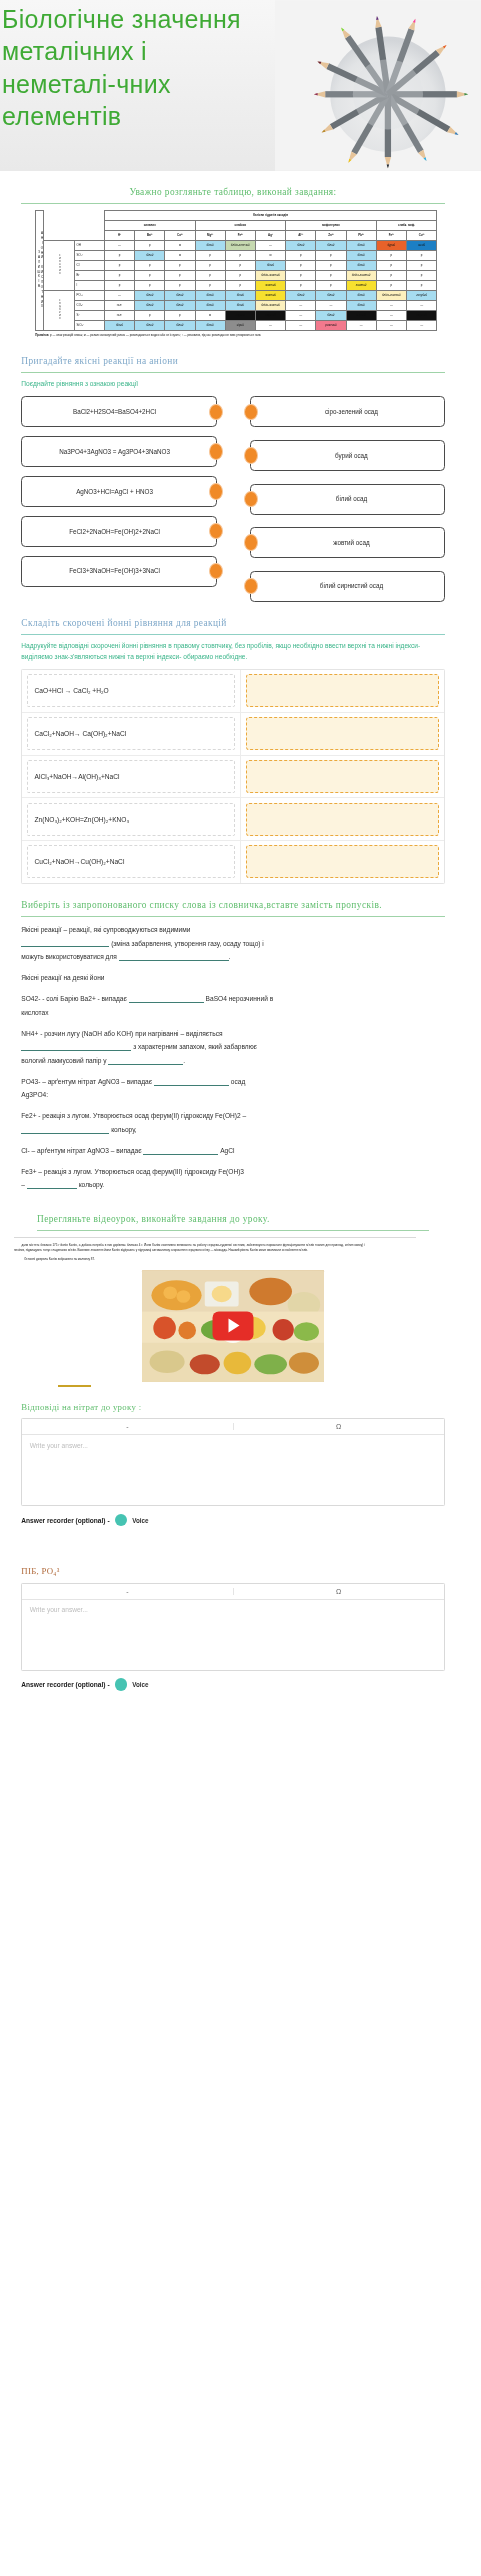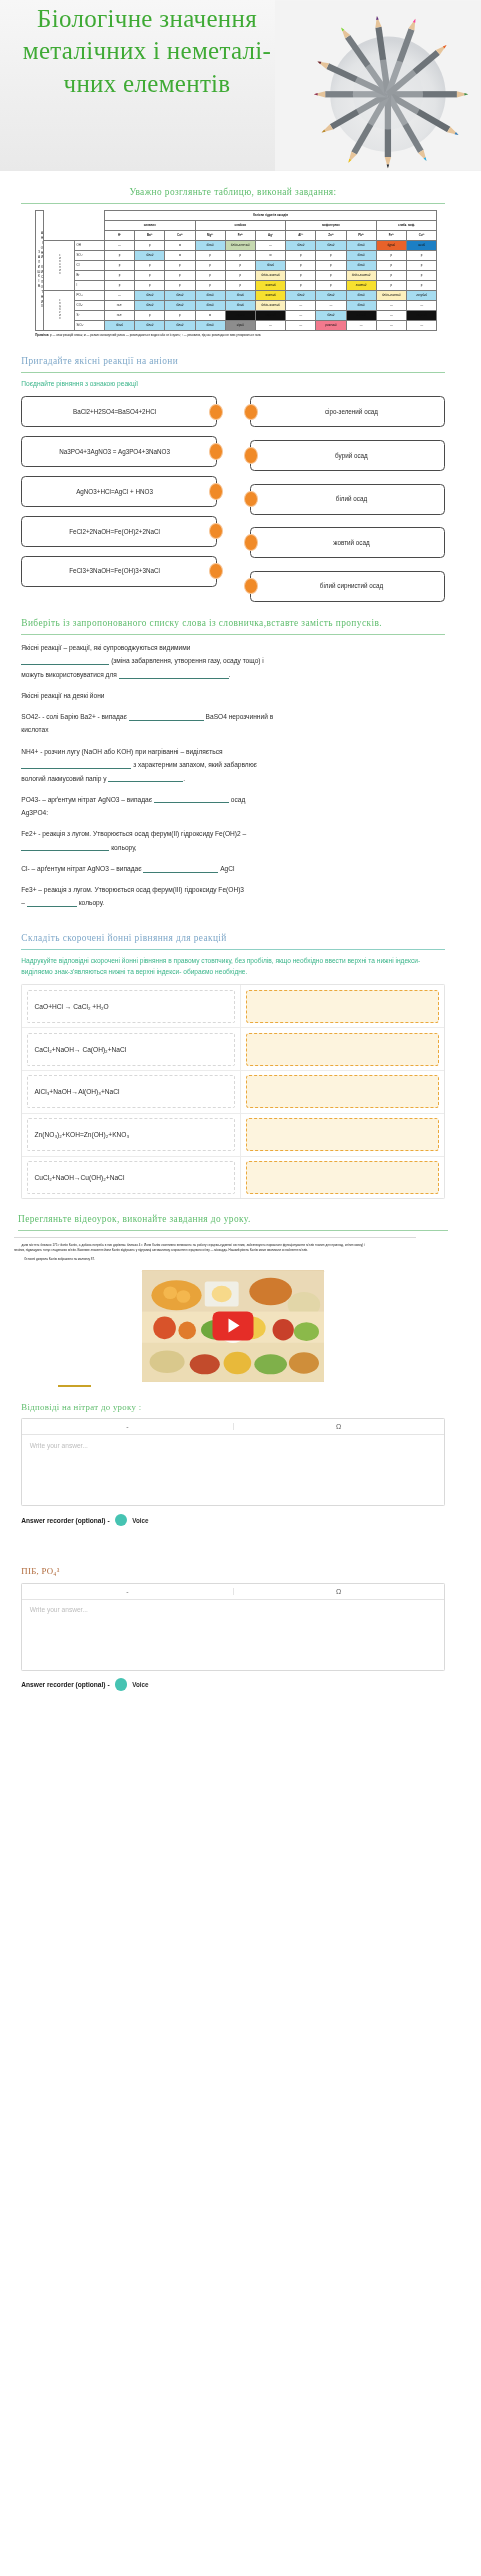--- a/index.html
+++ b/index.html
@@ -14,28 +14,27 @@
   
   .header {
     position: relative;
     width: 482px;
     height: 171px;
     background: linear-gradient(180deg,#f7f7f7 0%, #efefef 55%, #e9e9e9 100%);
     overflow: hidden;
   }
   .header-title {
     position: absolute;
-    left: 15px; top: 2.5px;
+    left: 2px; top: 2.5px;
     width: 264px;
-    font-family: Liberation Serif, serif;
+    font-family: Liberation Sans, sans-serif;
     font-size: 25px;
     line-height: 1.30;
     color: #3faa35;
     letter-spacing: 0.3px;
-    text-align: center;
   }
   .pencil-art {
     position: absolute;
     right: 0; top: 0;
     width: 207px; height: 171px;
   }
 
   
   .sheet {
     width: 466px;
@@ -206,21 +205,21 @@
     border-bottom: 0.8px solid #3f7d74;
     height: 8.2px;
     vertical-align: -1.9px;
   }
   .b-lg { width: 88px; }
   .b-md { width: 75px; }
   .b-sm { width: 50px; }
   .b-xl { width: 110px; }
 
   
-  .video-sec { margin: 0 18px; padding-top: 12.6px;}
+  .video-sec { margin: 0 37px; padding-top: 12.6px;}
   .vid-text {
     font-size: 3px;
     line-height: 1.55;
     color: #222;
     text-align: justify;
     margin: 5px 8.8px 2.5px 14px;
     width: 351px;
     text-indent: 7.5px;
   }
   .vid-line { border-top:0.6px solid #d9d9d9; width:402px; margin:6.3px 0 0 14px;}
@@ -592,20 +591,68 @@
           <div class="match-card right" style="margin-top: 3.8px;">
             <span class="dot"></span>
             <span>жовтий осад</span>
           </div>
           <div class="match-card right" style="margin-top: 3.8px;">
             <span class="dot"></span>
             <span>білий сирнистий осад</span>
           </div>
         </div>
   </div>
+</div>
+
+<div class="section">
+  <div class="sec-title blue">Складіть скорочені йонні рівняння для реакцій</div>
+  <div class="rule teal"></div>
+  <div class="instr">Надрукуйте відповідні скорочені йонні рівняння  в правому стовпчику, без пробілів, якщо необхідно ввести верхні та нижні індекси- виділяємо знак-з'являються нижні та верхні індекси- обираємо необхідне.</div>
+  <div class="ion-table" id="ion-table">
+        <div class="ion-row">
+          <div class="ion-left">
+            <div class="ion-cell">CaO+HCl → CaCl₂ +H₂O</div>
+          </div>
+          <div class="ion-right">
+            <div class="ion-cell ion-blank"></div>
+          </div>
+        </div>
+        <div class="ion-row">
+          <div class="ion-left">
+            <div class="ion-cell">CaCl₂+NaOH→ Ca(OH)₂+NaCl</div>
+          </div>
+          <div class="ion-right">
+            <div class="ion-cell ion-blank"></div>
+          </div>
+        </div>
+        <div class="ion-row">
+          <div class="ion-left">
+            <div class="ion-cell">AlCl₃+NaOH→Al(OH)₃+NaCl</div>
+          </div>
+          <div class="ion-right">
+            <div class="ion-cell ion-blank"></div>
+          </div>
+        </div>
+        <div class="ion-row">
+          <div class="ion-left">
+            <div class="ion-cell">Zn(NO₃)₂+KOH=Zn(OH)₂+KNO₃</div>
+          </div>
+          <div class="ion-right">
+            <div class="ion-cell ion-blank"></div>
+          </div>
+        </div>
+        <div class="ion-row">
+          <div class="ion-left">
+            <div class="ion-cell">CuCl₂+NaOH→Cu(OH)₂+NaCl</div>
+          </div>
+          <div class="ion-right">
+            <div class="ion-cell ion-blank"></div>
+          </div>
+        </div>
+      </div>
 </div>
 
 <div class="section">
   <div class="sec-title green">Виберіть із  запропонованого списку  слова із словничка,вставте замість пропусків.</div>
   <div class="rule"></div>
   <div class="fill">
     <p>
       <span>Якісні реакції – реакції, які супроводжуються видимими</span><br>
       <span class="blank b-lg"></span>
       <span>(зміна забарвлення, утворення газу, осаду тощо) і</span><br>
@@ -646,68 +693,20 @@
     </p>
     <p>
       <span>Fe3+ – реакція з лугом. Утворюється осад ферум(III) гідроксиду Fe(OH)3</span><br>
       <span>–</span>
       <span class="blank b-sm"></span>
       <span>кольору.</span>
     </p>
   </div>
 </div>
 
-<div class="section">
-  <div class="sec-title blue">Складіть скорочені йонні рівняння для реакцій</div>
-  <div class="rule teal"></div>
-  <div class="instr">Надрукуйте відповідні скорочені йонні рівняння  в правому стовпчику, без пробілів, якщо необхідно ввести верхні та нижні індекси- виділяємо знак-з'являються нижні та верхні індекси- обираємо необхідне.</div>
-  <div class="ion-table" id="ion-table">
-        <div class="ion-row">
-          <div class="ion-left">
-            <div class="ion-cell">CaO+HCl → CaCl₂ +H₂O</div>
-          </div>
-          <div class="ion-right">
-            <div class="ion-cell ion-blank"></div>
-          </div>
-        </div>
-        <div class="ion-row">
-          <div class="ion-left">
-            <div class="ion-cell">CaCl₂+NaOH→ Ca(OH)₂+NaCl</div>
-          </div>
-          <div class="ion-right">
-            <div class="ion-cell ion-blank"></div>
-          </div>
-        </div>
-        <div class="ion-row">
-          <div class="ion-left">
-            <div class="ion-cell">AlCl₃+NaOH→Al(OH)₃+NaCl</div>
-          </div>
-          <div class="ion-right">
-            <div class="ion-cell ion-blank"></div>
-          </div>
-        </div>
-        <div class="ion-row">
-          <div class="ion-left">
-            <div class="ion-cell">Zn(NO₃)₂+KOH=Zn(OH)₂+KNO₃</div>
-          </div>
-          <div class="ion-right">
-            <div class="ion-cell ion-blank"></div>
-          </div>
-        </div>
-        <div class="ion-row">
-          <div class="ion-left">
-            <div class="ion-cell">CuCl₂+NaOH→Cu(OH)₂+NaCl</div>
-          </div>
-          <div class="ion-right">
-            <div class="ion-cell ion-blank"></div>
-          </div>
-        </div>
-      </div>
-</div>
-
 <div class="video-sec">
   <div class="sec-title green">Перегляньте відеоурок, виконайте завдання до уроку.</div>
   <div class="rule"></div>
 </div>
 <div class="vid-line"></div>
 <div class="vid-text">дани містять близько 175 г йонів Калію, а добова потреба в них дорівнює близько 4 г. Йони Калію кооптивно впливають на роботу серцево-судинної системи, забезпечують нормальне функціонування м'язів тканин для приклад, клітин мозку) і печінки, підвищують тонус гладеньких м'язів. Важливе значення йони Калію відіграють у підтримці автоматизму скорочення серцевого м'язу — міокарда. Нашкий рівень Калію може викликати ослаблення м'язів.</div>
 <div class="vid-text" style="text-indent:10px">Основні джерела Калію зображено на малюнку 87.</div>
 
 <div class="food-photo">
   <svg viewBox="0 0 290 178" width="182" height="112">

